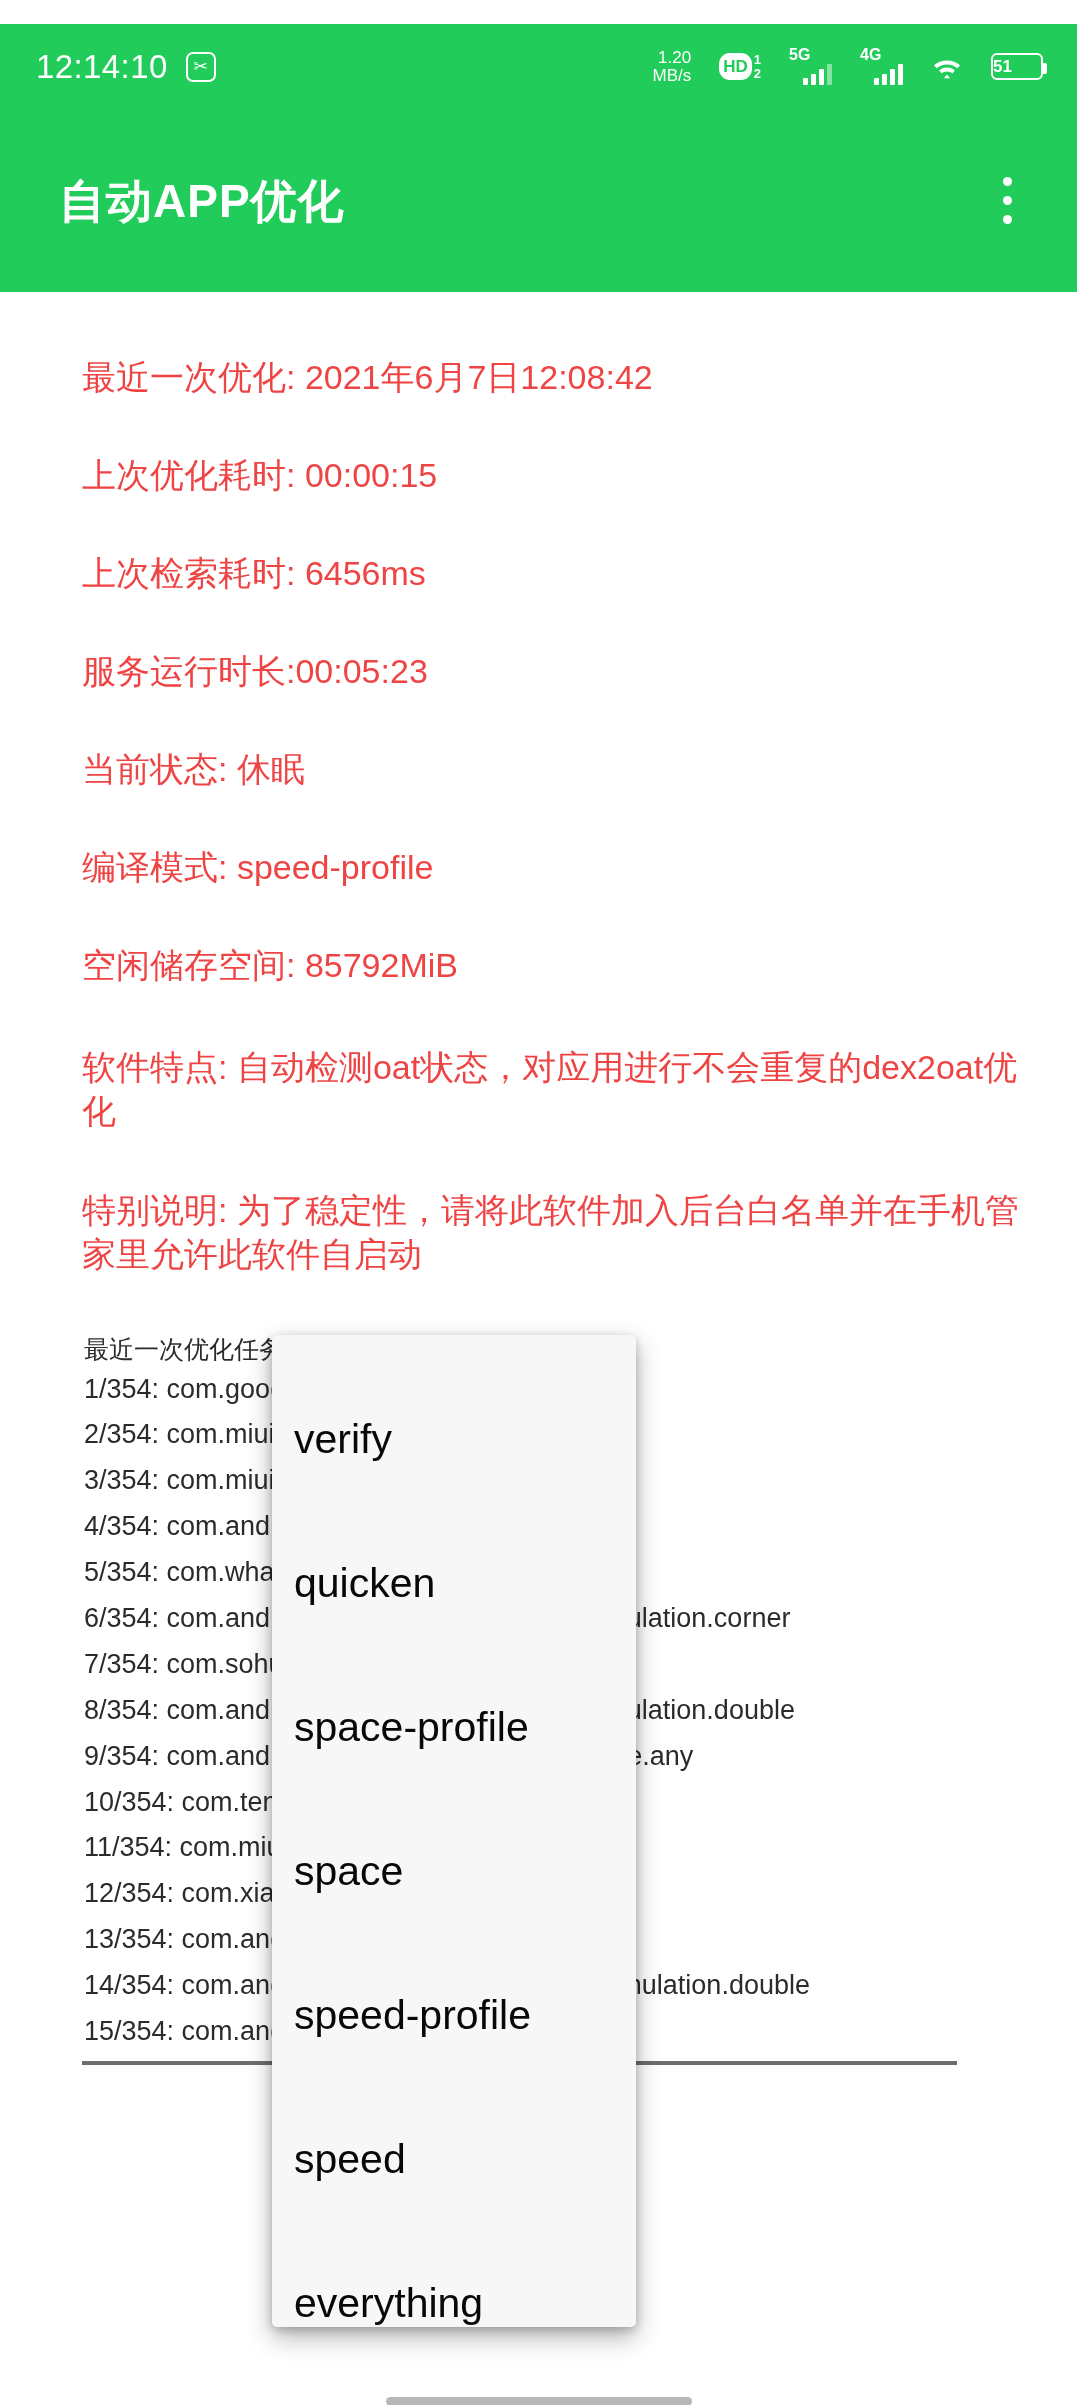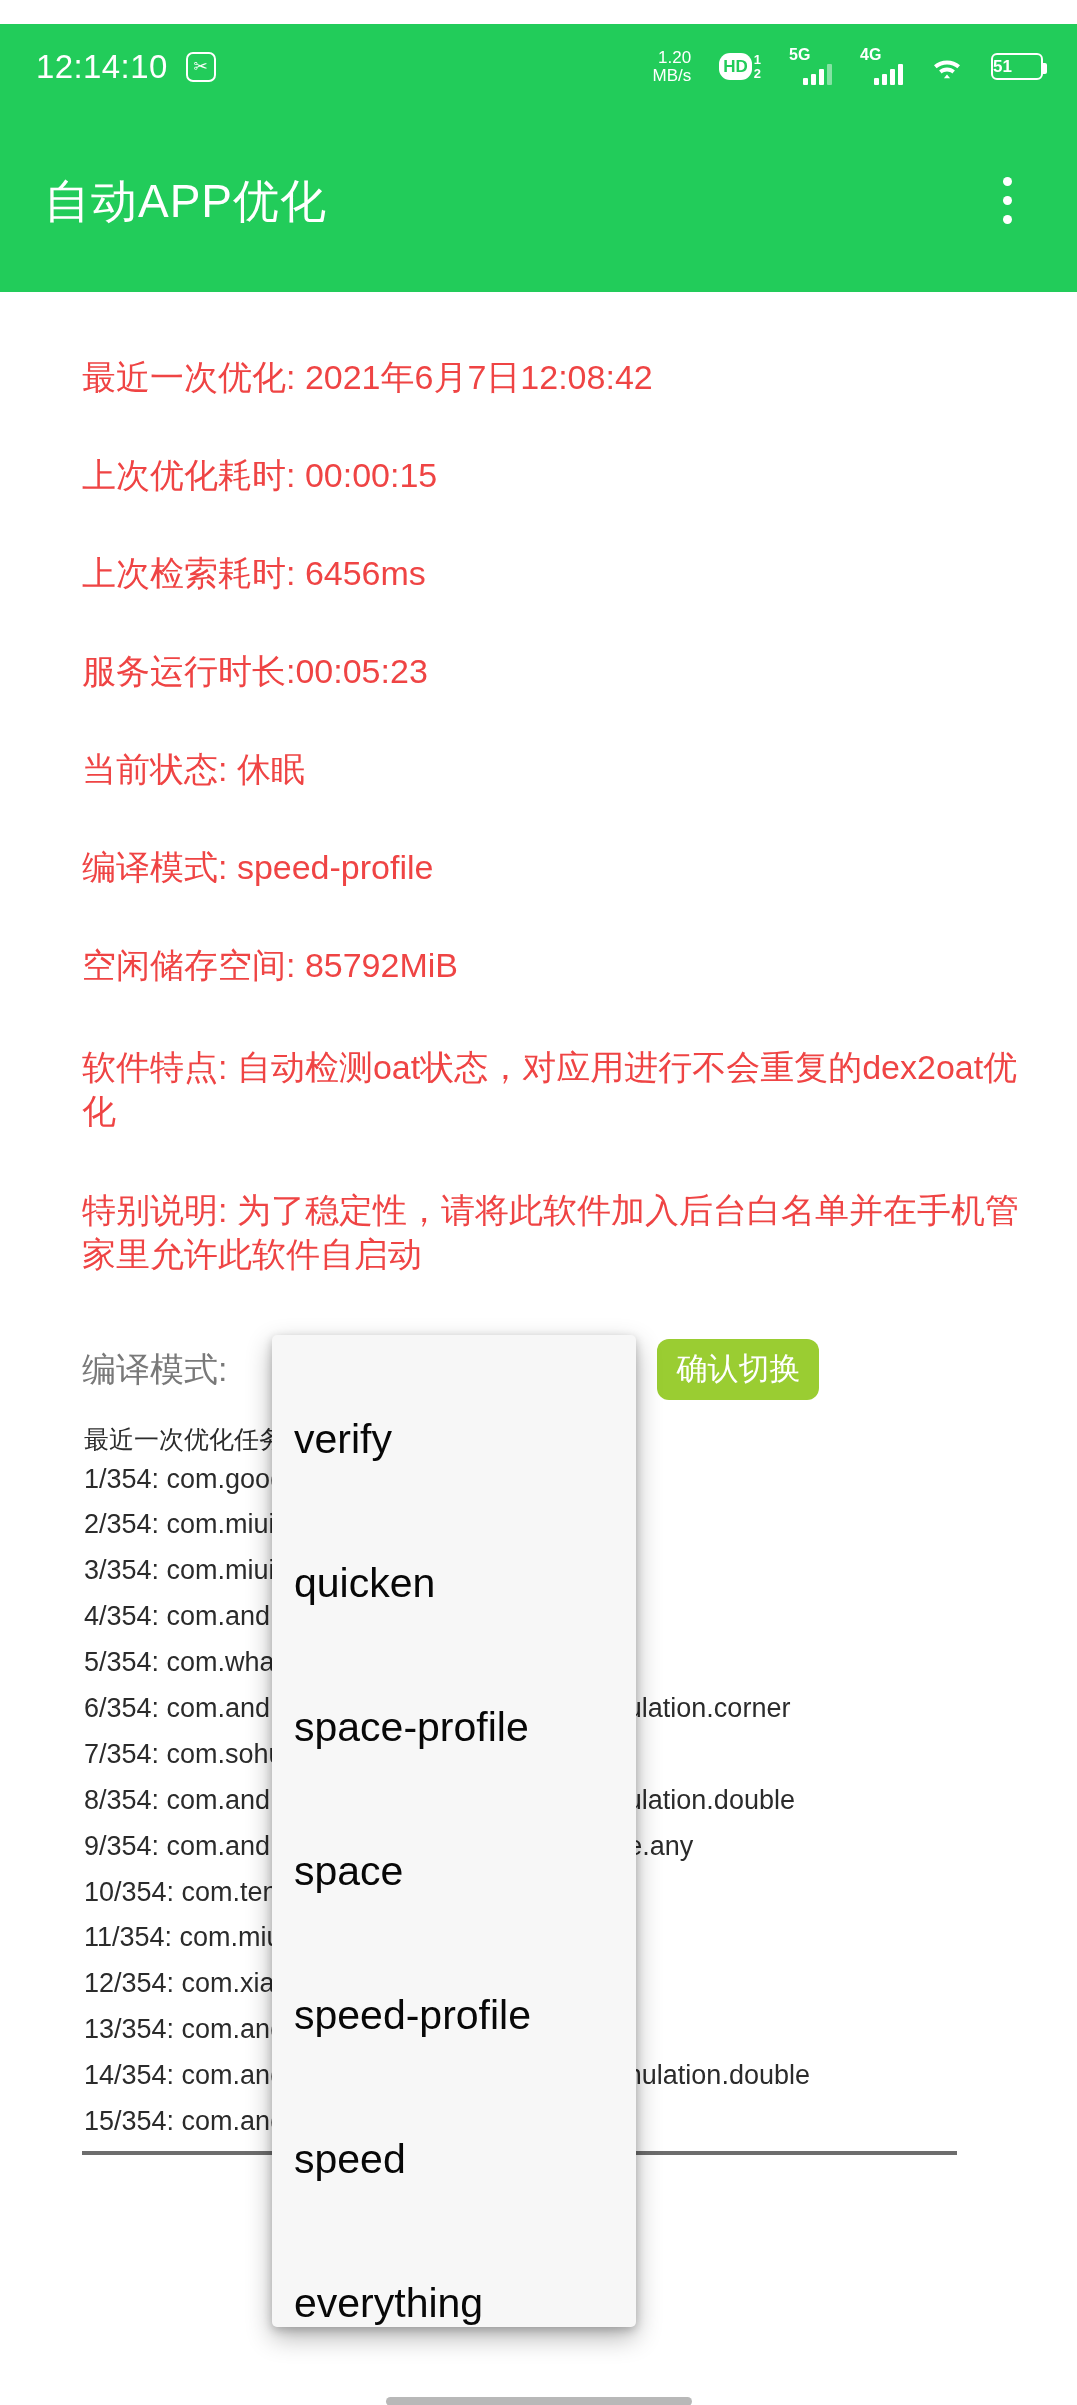--- a/index.html
+++ b/index.html
@@ -107,21 +107,22 @@
   
   .appbar {
     position: absolute;
     top: 85px; left: 0;
     width: 1077px;
     height: 183px;
     background: #22CC5A;
     display: flex;
     align-items: center;
     justify-content: space-between;
-    padding: 0 42px 0 44px;
+    padding: 0 42px 0 59px;
+    font-weight: bold;
   }
   .app-title {
     color: #ffffff;
     font-size: 46px;
     letter-spacing: 1px;
     line-height: 1;
   }
   .overflow-btn {
     width: 56px; height: 70px;
     display: flex; flex-direction: column;
@@ -353,28 +354,20 @@
     <div class="info-line">最近一次优化: 2021年6月7日12:08:42</div>
     <div class="info-line">上次优化耗时: 00:00:15</div>
     <div class="info-line">上次检索耗时: 6456ms</div>
     <div class="info-line">服务运行时长:00:05:23</div>
     <div class="info-line">当前状态: 休眠</div>
     <div class="info-line">编译模式: speed-profile</div>
     <div class="info-line">空闲储存空间: 85792MiB</div>
     <div class="info-line multi">软件特点: 自动检测oat状态，对应用进行不会重复的dex2oat优化</div>
     <div class="info-line multi">特别说明: 为了稳定性，请将此软件加入后台白名单并在手机管家里允许此软件自启动</div>
 
-    <div class="mode-row">
-      <div class="mode-label">编译模式:</div>
-      <div class="spinner">
-        <div class="spinner-value">speed-profile</div>
-        <div class="spinner-caret"></div>
-      </div>
-      <button class="confirm-btn">确认切换</button>
-    </div>
 
     <div class="log-box">
       <div class="log-title">最近一次优化任务日志</div>
       <div class="log-line">1/354: com.google.android.gms.beta</div>
       <div class="log-line">2/354: com.miui.securitycenter</div>
       <div class="log-line">3/354: com.miui.home</div>
       <div class="log-line">4/354: com.android.settings</div>
       <div class="log-line">5/354: com.whatsapp</div>
       <div class="log-line">6/354: com.android.internal.display.cutout.emulation.corner</div>
       <div class="log-line">7/354: com.sohu.inputmethod.sogou</div>

